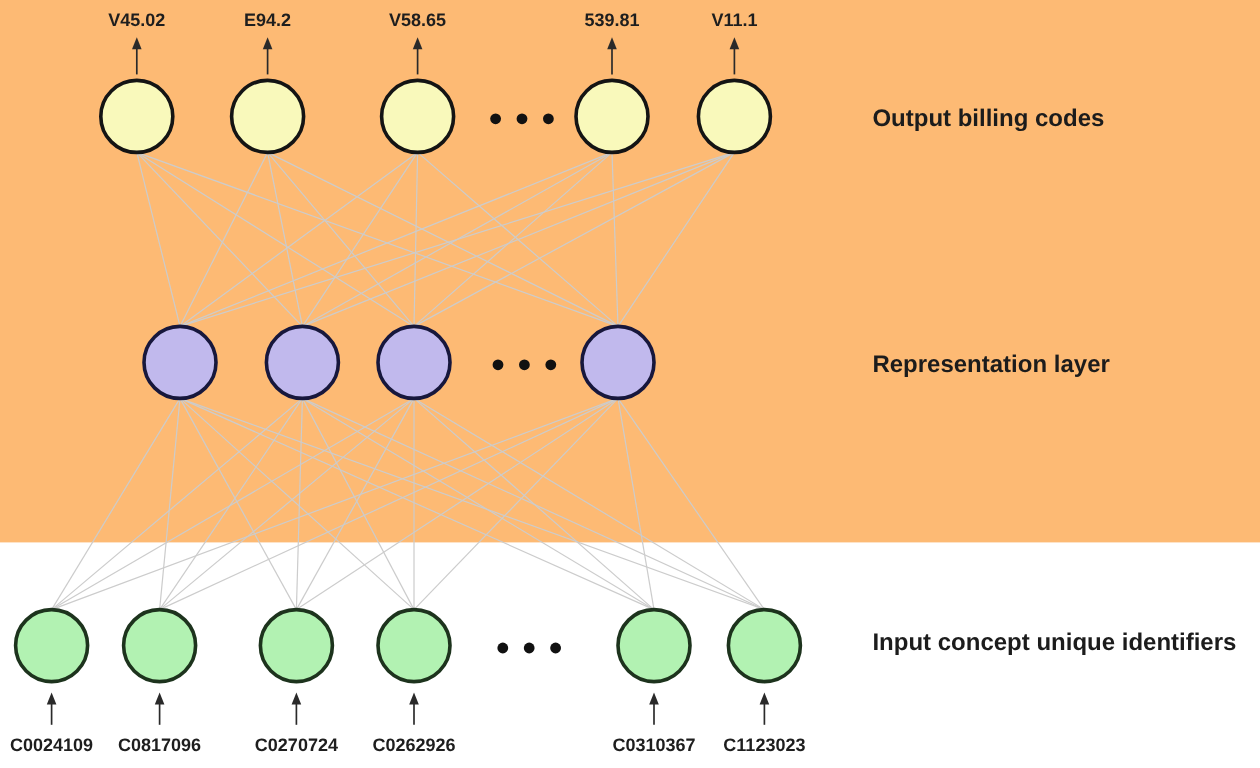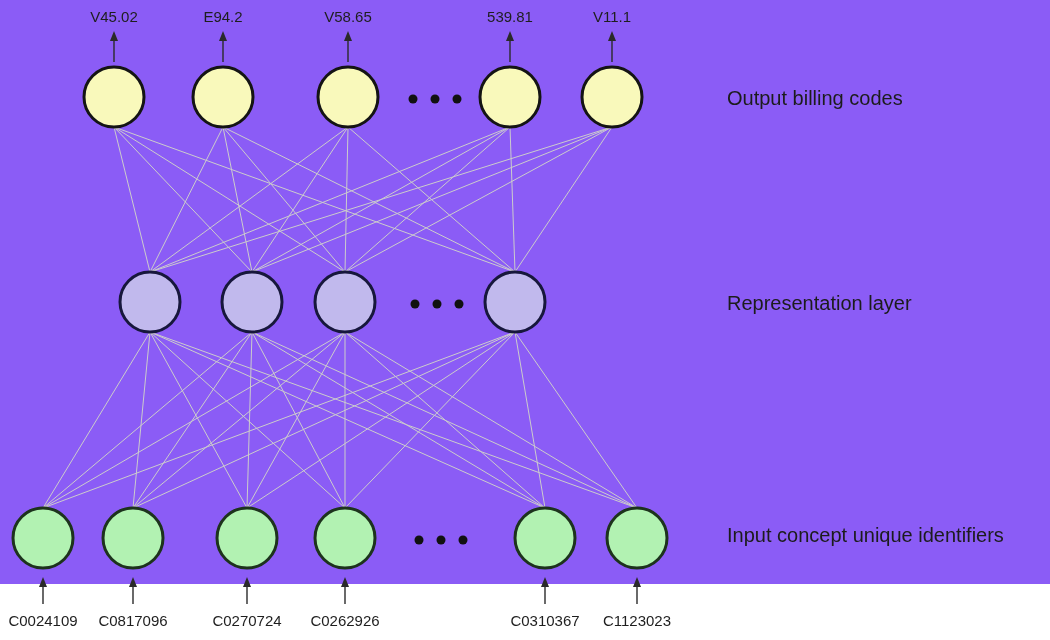--- a/index.html
+++ b/index.html
@@ -7,22 +7,23 @@
     padding: 0;
     background: #ffffff;
     width: 1050px;
     height: 640px;
     overflow: hidden;
     font-family: "Liberation Sans", sans-serif;
   }
   #stage {
     position: relative;
     width: 1050px;
-    height: 584px;
-    background: #8b5cf6;
+    height: 452px;
+    background: #fdba74;
+    font-weight: bold;
   }
   svg { display: block; }
   .code-label {
     font-family: "Liberation Sans", sans-serif;
     font-size: 15px;
     fill: #1e1e1e;
   }
   .side-label {
     font-family: "Liberation Sans", sans-serif;
     font-size: 20px;

